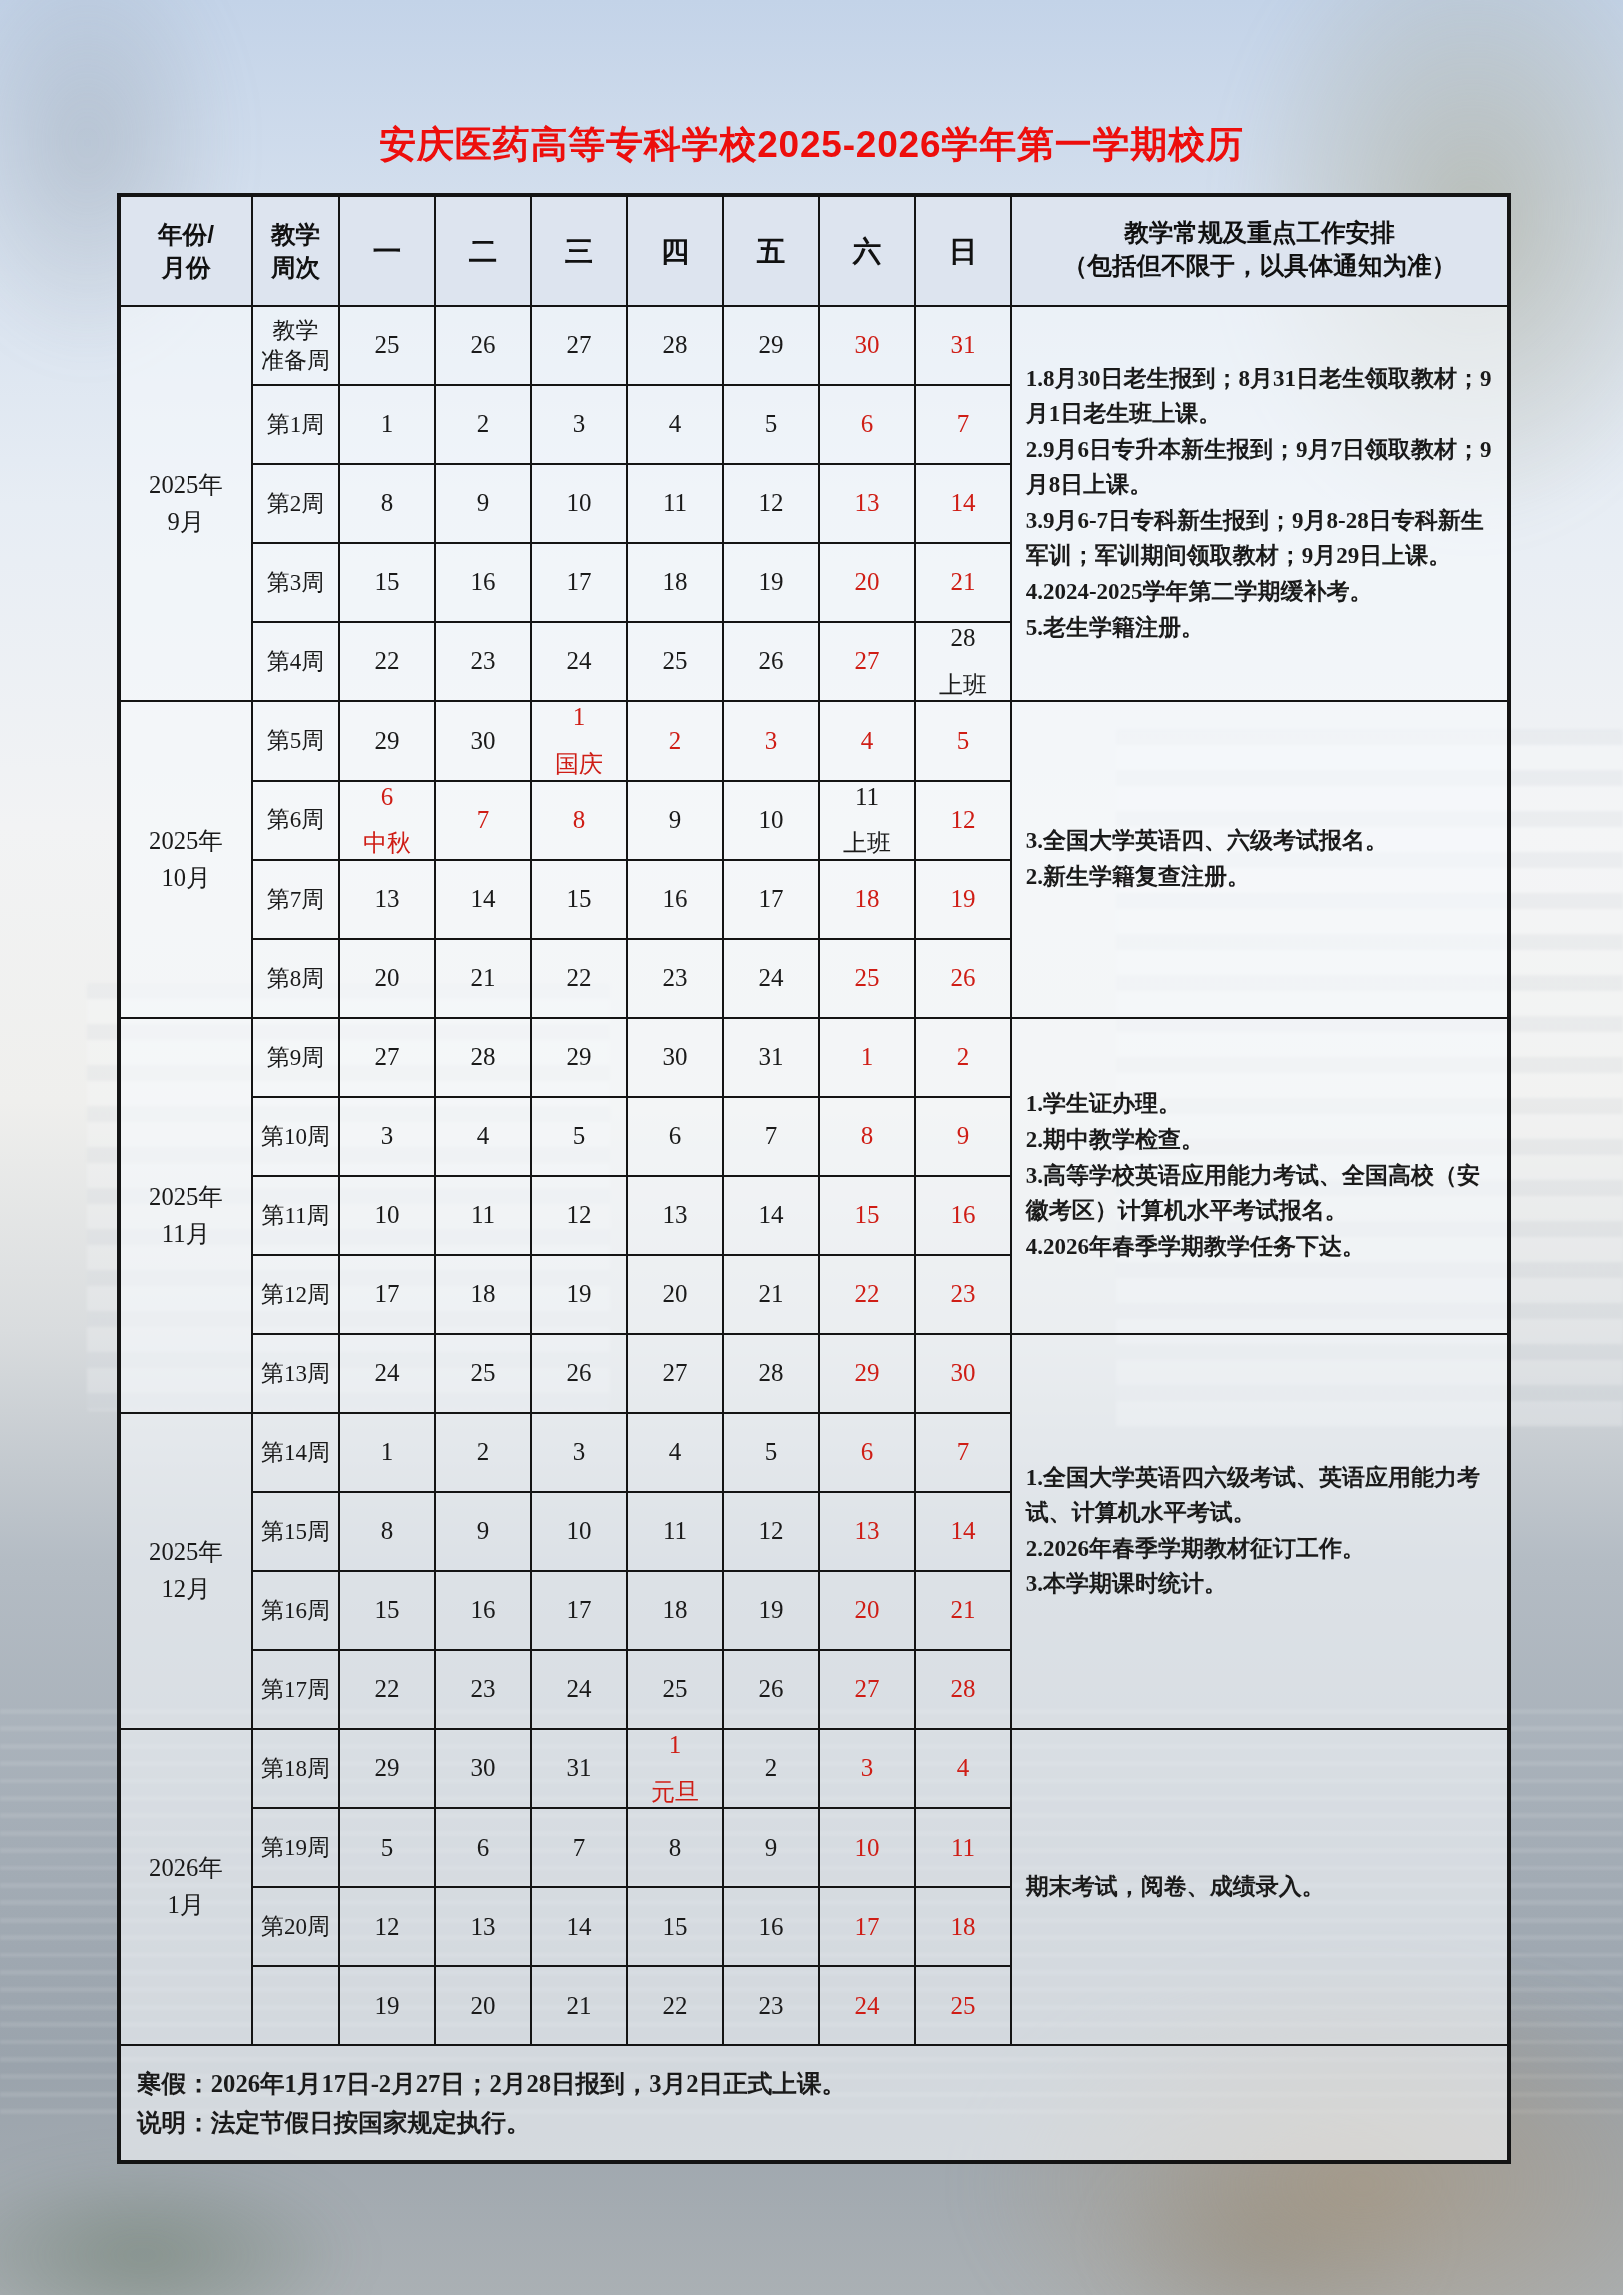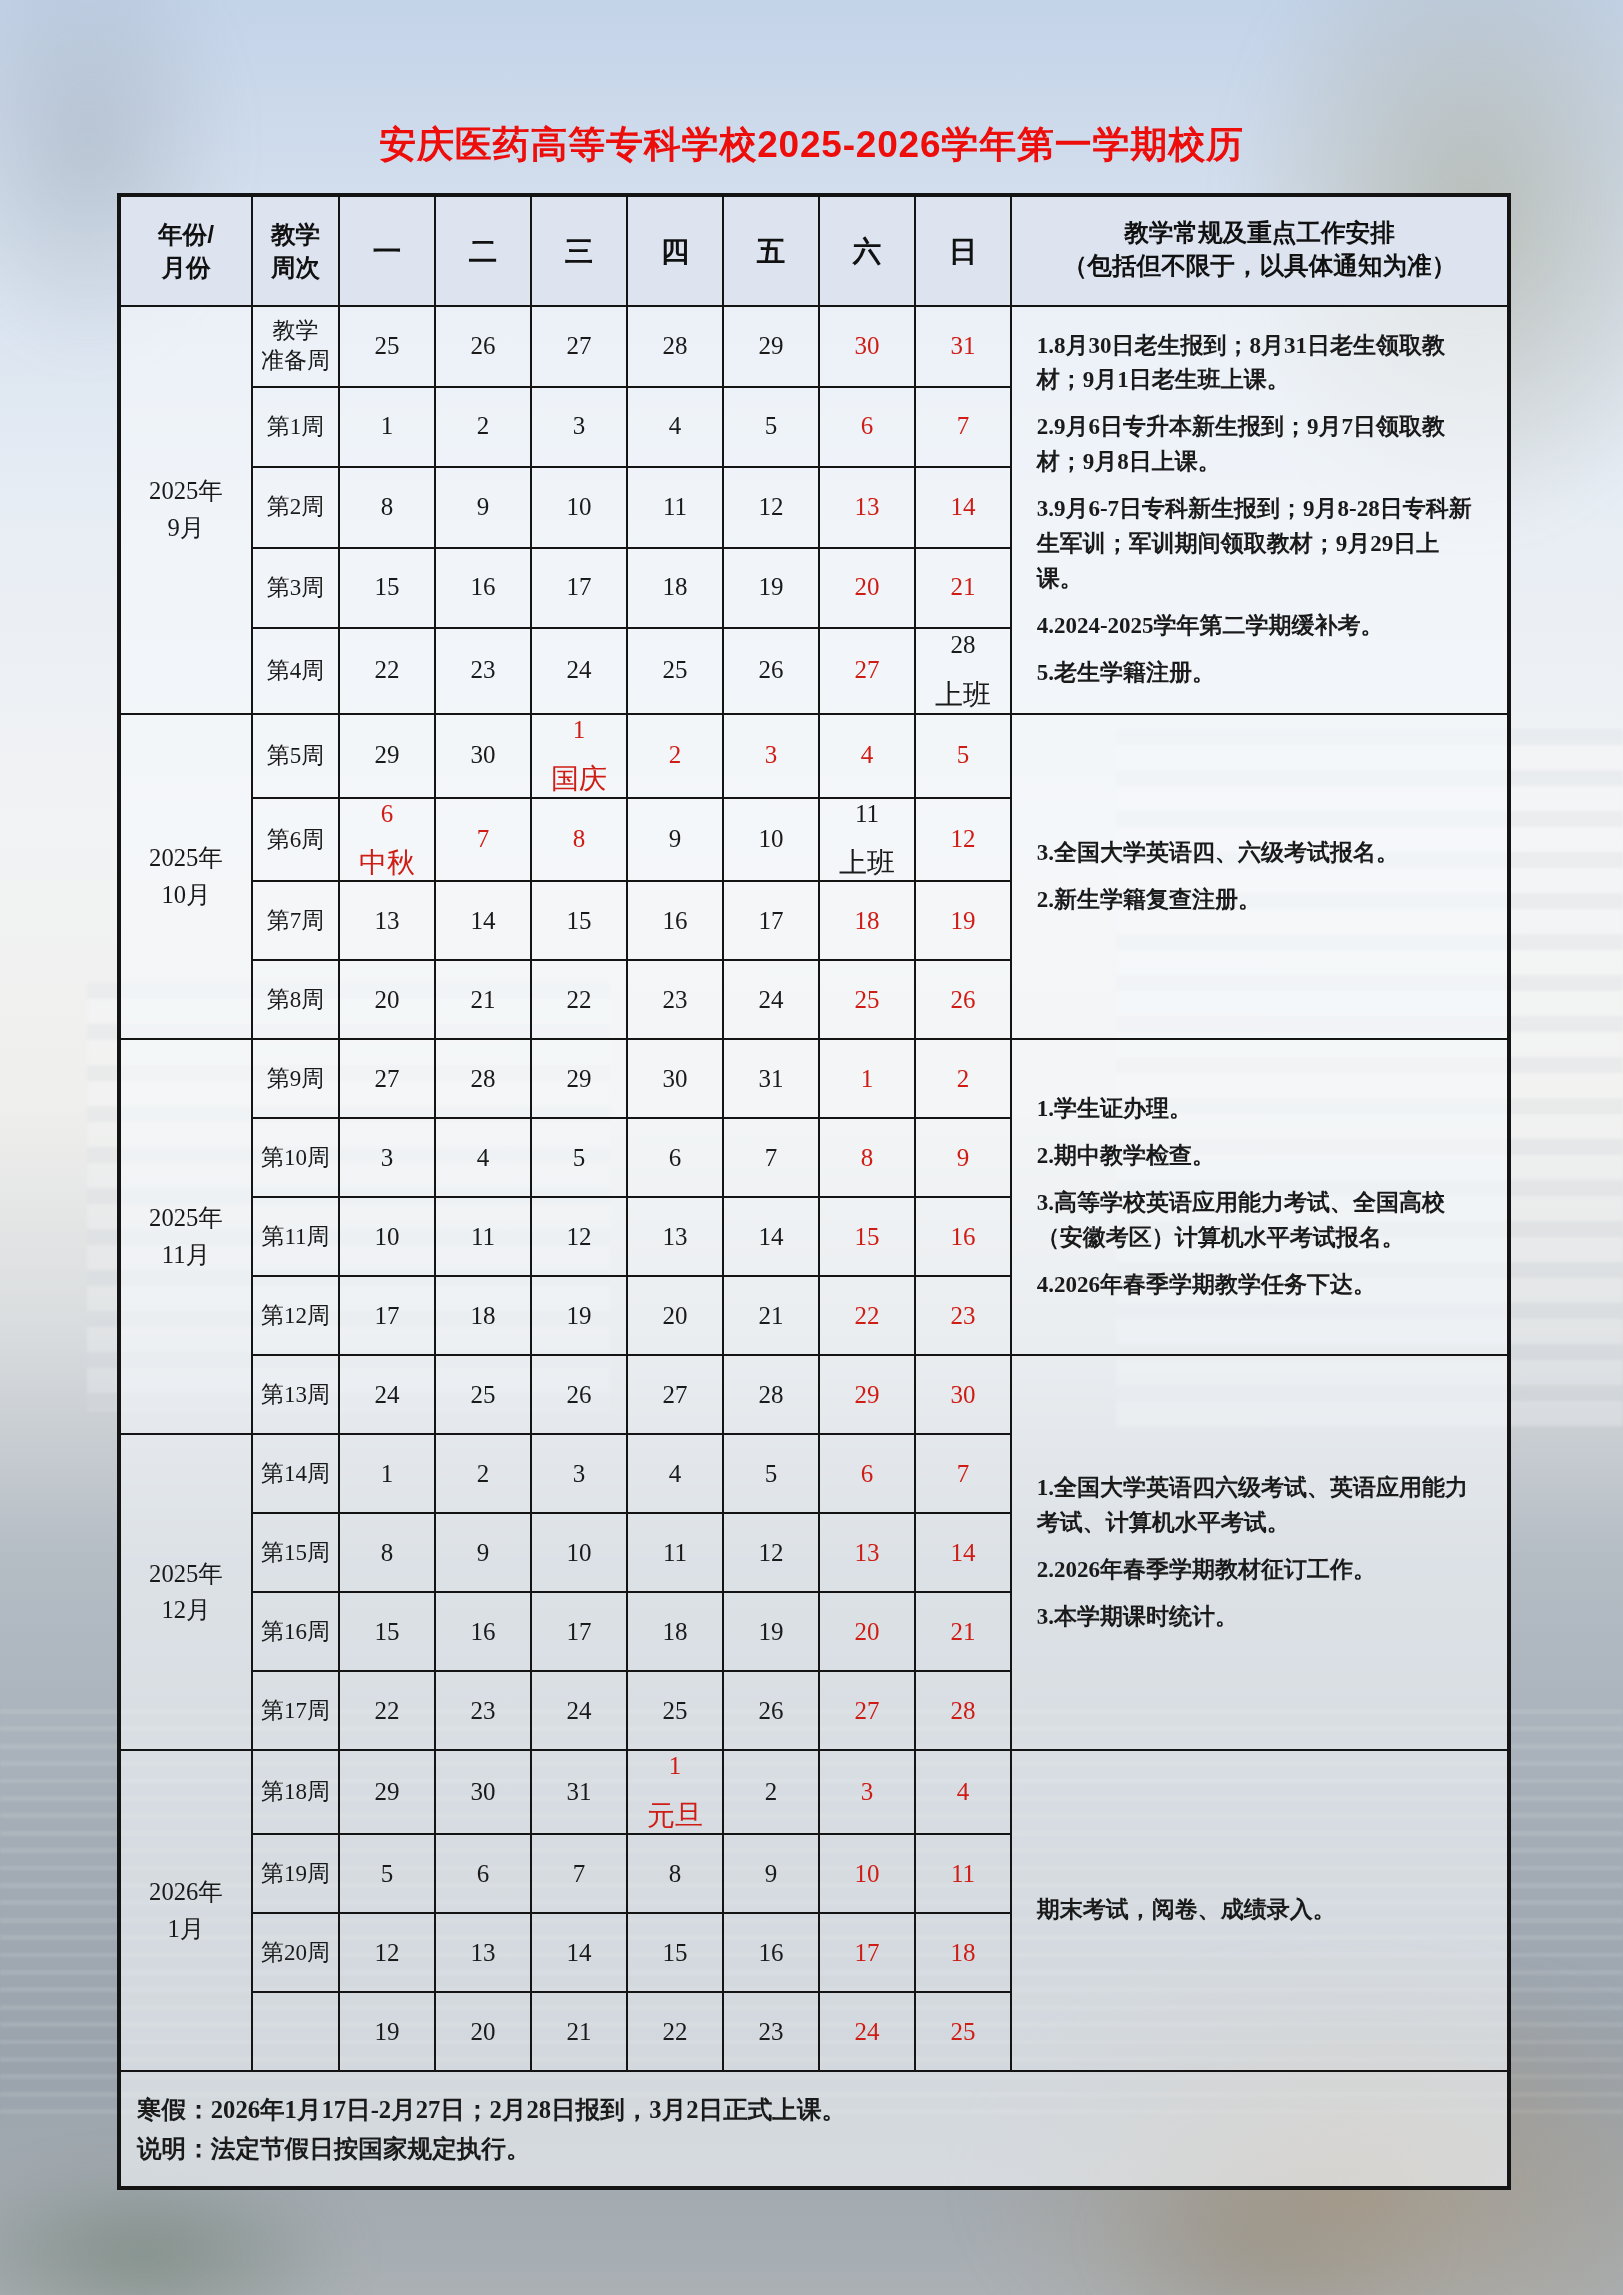--- a/index.html
+++ b/index.html
@@ -65,27 +65,27 @@
   .cal thead th.notes-h{font-size:24.6px;font-family:Liberation Mono, monospace;}
   .cal tbody tr{height:79px;}
   .cal tbody td{background:var(--cell-bg);color:#1a1a1a;vertical-align:middle;}
   td.month-cell{
     text-align:center;font-size:24.6px;white-space:pre-line;line-height:1.5;
     background:rgba(238,242,248,.72);
   }
   td.week-cell{text-align:center;font-size:23px;white-space:pre-line;line-height:1.3;}
   td.day-cell{text-align:center;}
   td.day-cell .num{font-size:25px;line-height:1.15;}
-  td.day-cell .sub{font-size:28px;line-height:1.15;margin-top:19px;}
+  td.day-cell .sub{font-size:24px;line-height:1.15;margin-top:19px;}
   td.day-cell.red{color:var(--date-red);}
   td.notes-cell{
     text-align:left;padding:9.5px 12.7px;font-size:23px;font-weight:600;
     line-height:1.52;color:#101010;
   }
-  td.notes-cell .note-line{margin:12px;}
+  td.notes-cell .note-line{margin:1px;}
   td.footer-cell{
     height:117px;background:var(--footer-bg);text-align:left;
     padding:8px 16px;font-size:24.6px;font-weight:700;line-height:1.6;color:#101010;
   }
 </style>
 </head>
 <body>
 
 <div class="deco" style="position:absolute;inset:0;">
   <div class="deco blob willow-tl"></div>

